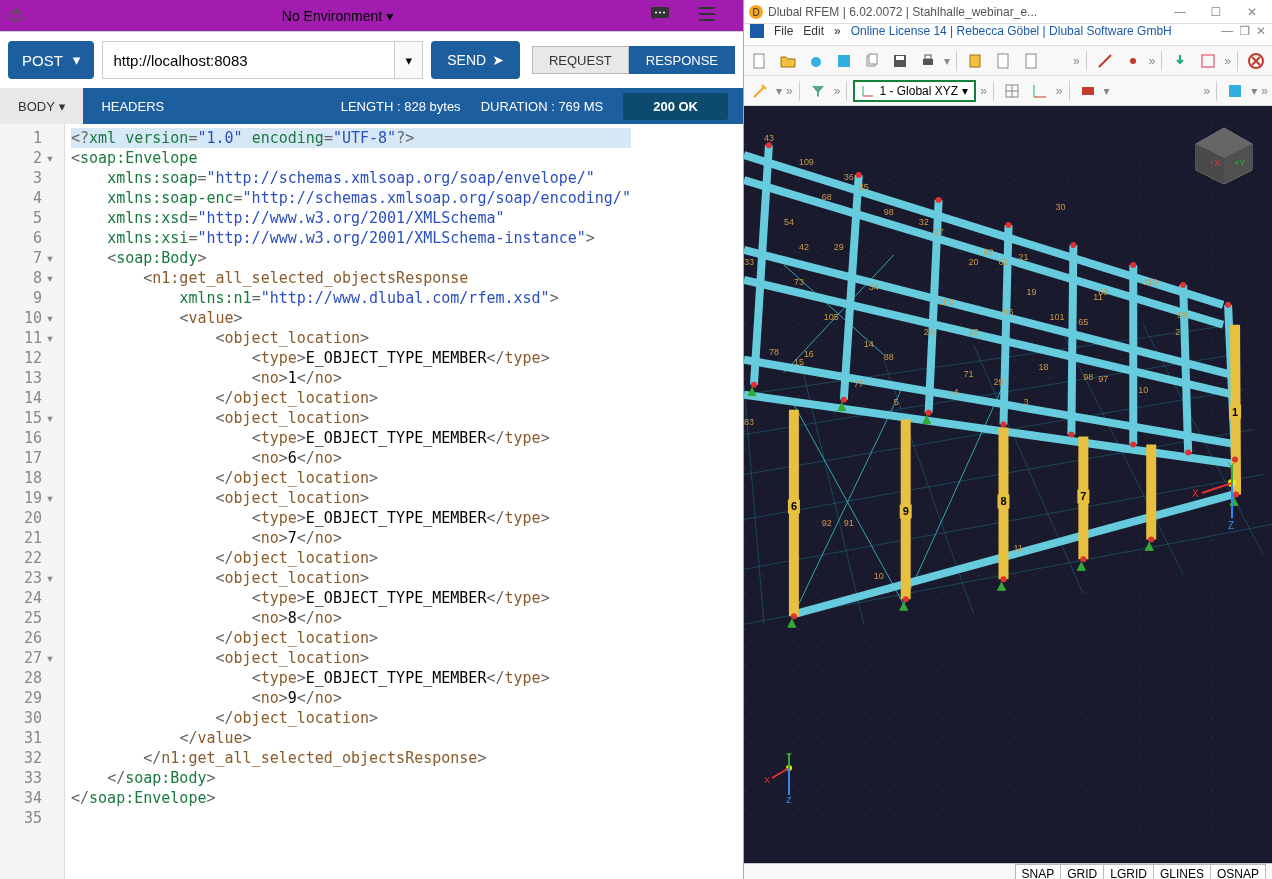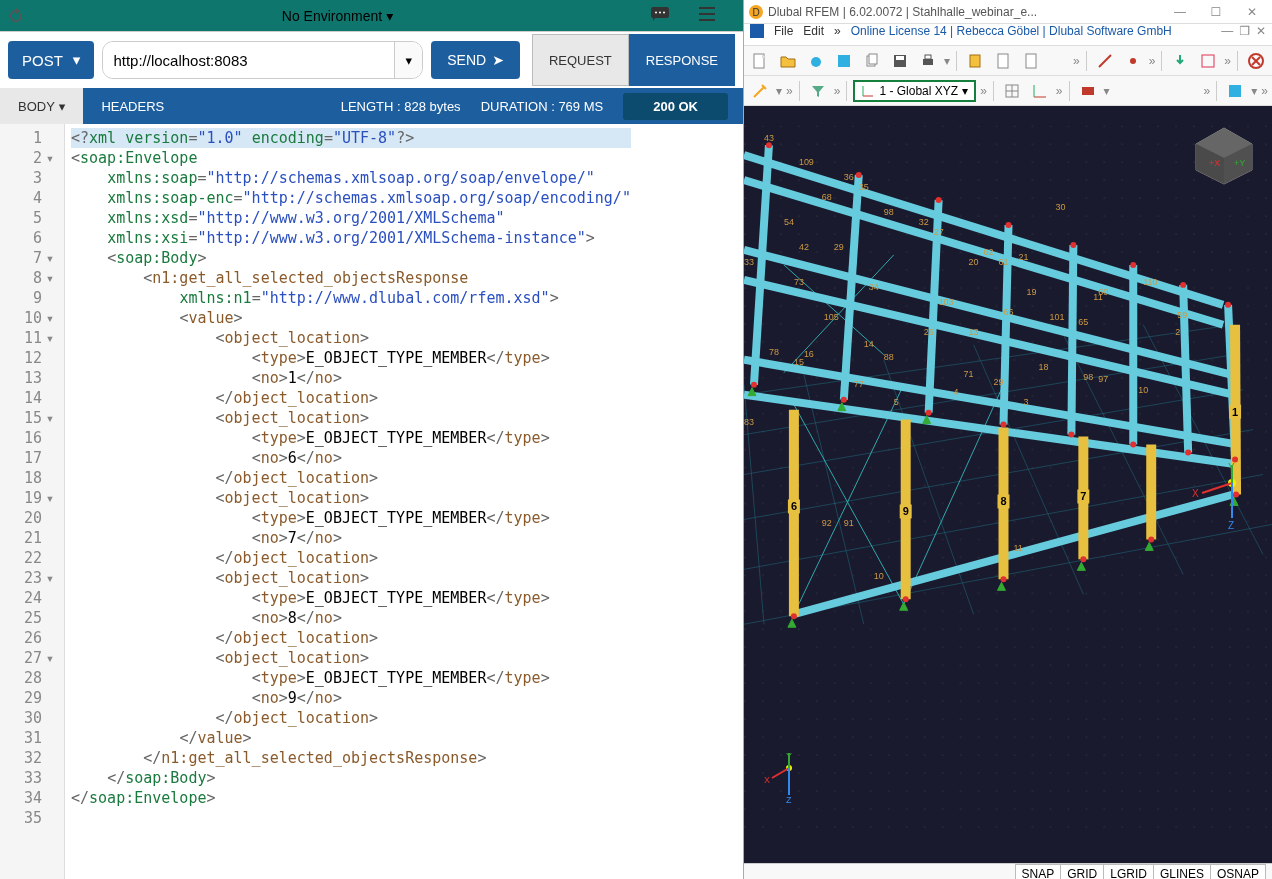--- a/index.html
+++ b/index.html
@@ -1,34 +1,34 @@
 <!DOCTYPE html>
 <html><head>
 <meta charset="utf-8">
 <style>
 * { box-sizing: border-box; margin: 0; padding: 0; }
 body { font-family: "Segoe UI", Arial, sans-serif; font-size: 13px; background: #f0f0f0; width: 1272px; height: 879px; overflow: hidden; display: flex; }
 .left-panel { width: 743px; height: 100%; display: flex; flex-direction: column; background: #fff; }
 .right-panel { width: 529px; height: 100%; display: flex; flex-direction: column; background: #fff; border-left: 1px solid #aaa; }
 
 
-.top-toolbar { height: 32px; background: #0f766e; border-bottom: 1px solid #ccc; display: flex; align-items: center; padding: 0 8px; gap: 8px; }
+.top-toolbar { height: 32px; background: #a21caf; border-bottom: 1px solid #ccc; display: flex; align-items: center; padding: 0 8px; gap: 8px; }
 .refresh-icon { width: 16px; height: 16px; cursor: pointer; }
 .env-dropdown { flex: 0 0 auto; margin-left: auto; margin-right: auto; cursor: pointer; display: flex; align-items: center; gap: 4px; font-size: 14px;}
 .tb-right { display: flex; gap: 30px; align-items: center; margin-right: 20px;}
 .tb-icon { cursor: pointer; }
 
 
 .request-bar { height: 56px; display: flex; align-items: center; padding: 10px 8px; gap: 8px; background: #fff;}
 .method-btn { background: #1d5e9e; color: #fff; border: none; height: 38px; padding: 0 14px; border-radius: 4px; font-size: 15px; display: flex; align-items: center; gap: 10px; cursor: pointer; }
-.url-wrap { flex: 1; display: flex; height: 38px; border: 1px solid #ccc; border-radius: 11px; overflow: hidden; }
+.url-wrap { flex: 1; display: flex; height: 38px; border: 1px solid #ccc; border-radius: 0; overflow: hidden; }
 .url-input { flex: 1; border: none; padding: 0 10px; font-size: 15px; outline: none; }
 .url-dd { width: 28px; border-left: 1px solid #ccc; display: flex; align-items: center; justify-content: center; cursor: pointer; background: #fafafa; }
 .send-btn { background: #1d5e9e; color: #fff; border: none; height: 38px; padding: 0 16px; border-radius: 4px; font-size: 14px; cursor: pointer; display:flex; align-items:center; gap:6px;}
-.req-resp { display: flex; height: 52px; margin-left: 4px;}
+.req-resp { display: flex; height: 28px; margin-left: 4px;}
 .req-tab { background: #e8e8e8; border: 1px solid #bbb; padding: 0 16px; display: flex; align-items: center; font-size: 13px; cursor: pointer; color:#333;}
 .resp-tab { background: #1d5e9e; color: #fff; padding: 0 16px; display: flex; align-items: center; font-size: 13px; cursor: pointer; border:1px solid #1d5e9e;}
 
 
 .tabs-row { height: 36px; background: #1d5e9e; display: flex; align-items: stretch; color: #fff; font-size: 13px; }
 .tab { padding: 16px 18px; display: flex; align-items: center; cursor: pointer; gap:4px;}
 .tab.active { background: #e8e8e8; color: #333; }
 .meta { margin-left: auto; display: flex; align-items: center; gap: 20px; padding-right: 15px; }
 .status-pill { background: #0c4a6e; color: #fff; padding: 6px 30px; border-radius: 3px; font-weight: bold; font-size: 13px;}
 

